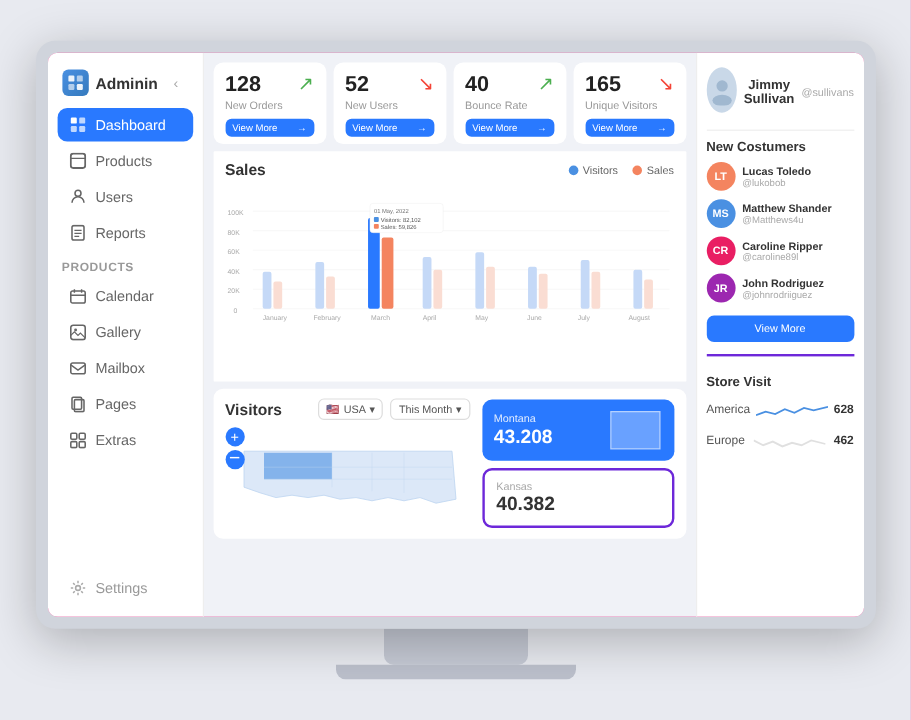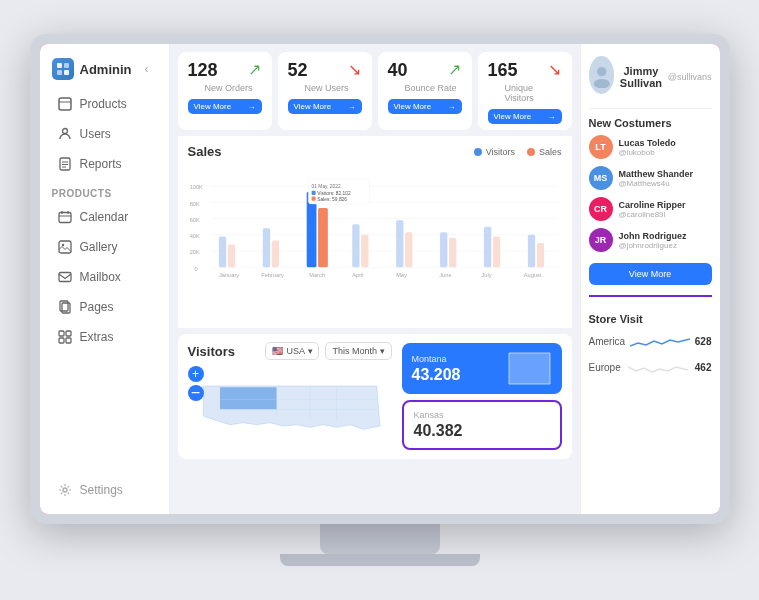--- a/index.html
+++ b/index.html
@@ -125,21 +125,21 @@
       padding: 8px 10px 6px;
       display: flex;
       flex-direction: column;
       gap: 2px;
     }
     .stat-top { display: flex; justify-content: space-between; align-items: flex-start; }
     .stat-number { font-size: 18px; font-weight: 700; color: #222; }
     .stat-trend { font-size: 16px; }
     .stat-trend.up { color: #4caf50; }
     .stat-trend.down { color: #f44336; }
-    .stat-label { font-size: 9px; color: #999; margin-left: 17px; }
+    .stat-label { font-size: 9px; color: #999; }
     .stat-btn {
       background: #2979ff; color: #fff; border: none;
       border-radius: 5px; padding: 4px 0; font-size: 8px;
       display: flex; align-items: center; justify-content: space-between;
       padding: 3px 6px; cursor: pointer; margin-top: 4px;
     }
 
     
     .chart-section {
       background: #fff; margin: 6px 8px 0; border-radius: 1px; padding: 8px 10px;
@@ -246,20 +246,29 @@
               <rect x="8" y="1" width="5" height="5" rx="1" fill="white" opacity="0.6"></rect>
               <rect x="1" y="8" width="5" height="5" rx="1" fill="white" opacity="0.6"></rect>
               <rect x="8" y="8" width="5" height="5" rx="1" fill="white" opacity="0.9"></rect>
             </svg>
           </div>
           <span class="logo-text">Adminin</span>
           <span class="sidebar-collapse">‹</span>
         </div>
 
         <div class="sidebar-nav">
+          <div class="sidebar-item active">
+            <svg class="sidebar-item-icon" viewBox="0 0 14 14" fill="none">
+              <rect x="1" y="1" width="5" height="5" rx="1" fill="currentColor"></rect>
+              <rect x="8" y="1" width="5" height="5" rx="1" fill="currentColor" opacity="0.7"></rect>
+              <rect x="1" y="8" width="5" height="5" rx="1" fill="currentColor" opacity="0.7"></rect>
+              <rect x="8" y="8" width="5" height="5" rx="1" fill="currentColor" opacity="0.7"></rect>
+            </svg>
+            <span>Dashboard</span>
+          </div>
           <div class="sidebar-item">
             <svg class="sidebar-item-icon" viewBox="0 0 14 14" fill="none">
               <rect x="1" y="1" width="12" height="12" rx="2" stroke="currentColor" stroke-width="1.5" fill="none"></rect>
               <path d="M1 5h12" stroke="currentColor" stroke-width="1.2"></path>
             </svg>
             <span>Products</span>
           </div>
           <div class="sidebar-item">
             <svg class="sidebar-item-icon" viewBox="0 0 14 14" fill="none">
               <circle cx="7" cy="4" r="2.5" stroke="currentColor" stroke-width="1.3" fill="none"></circle>

